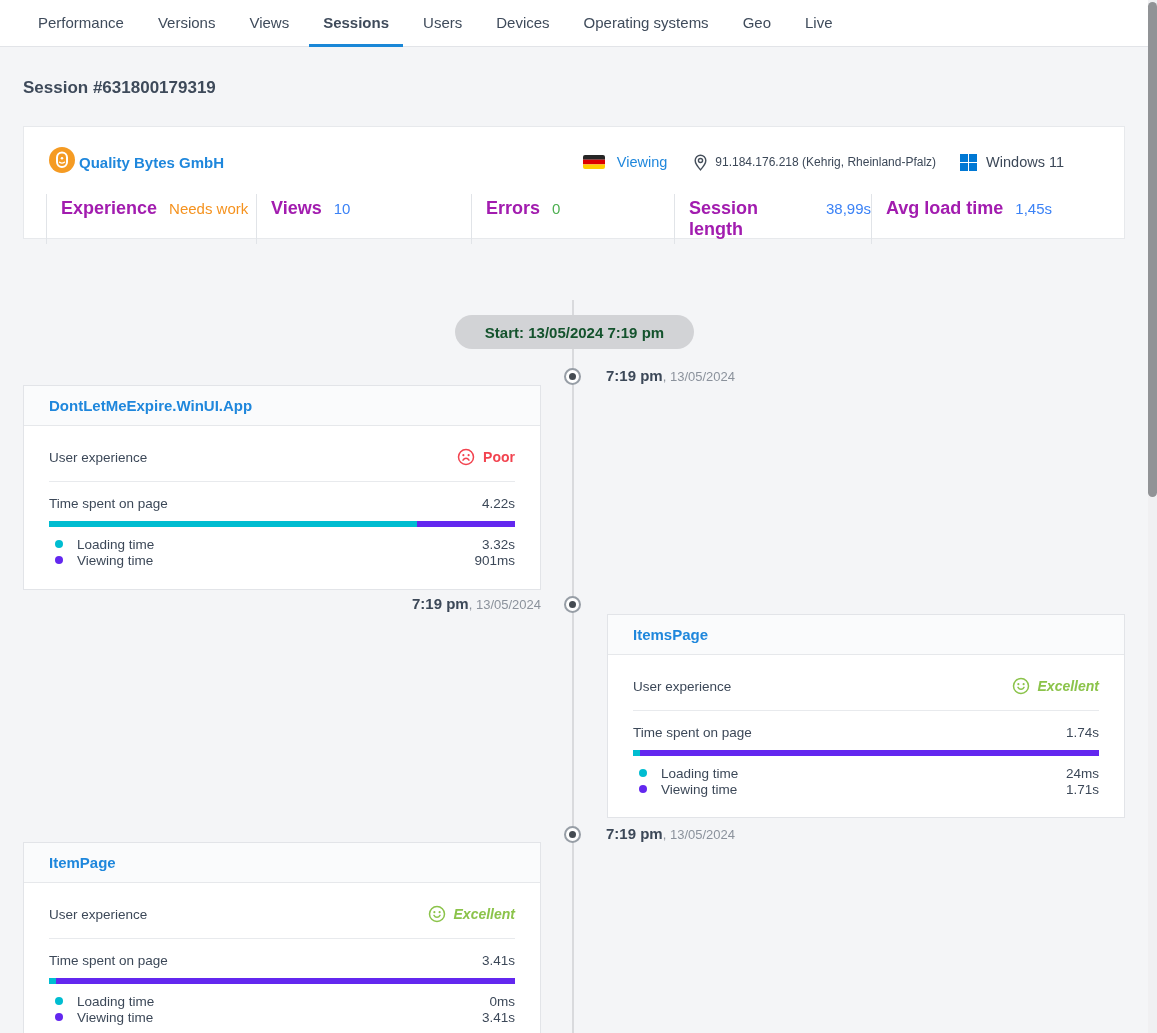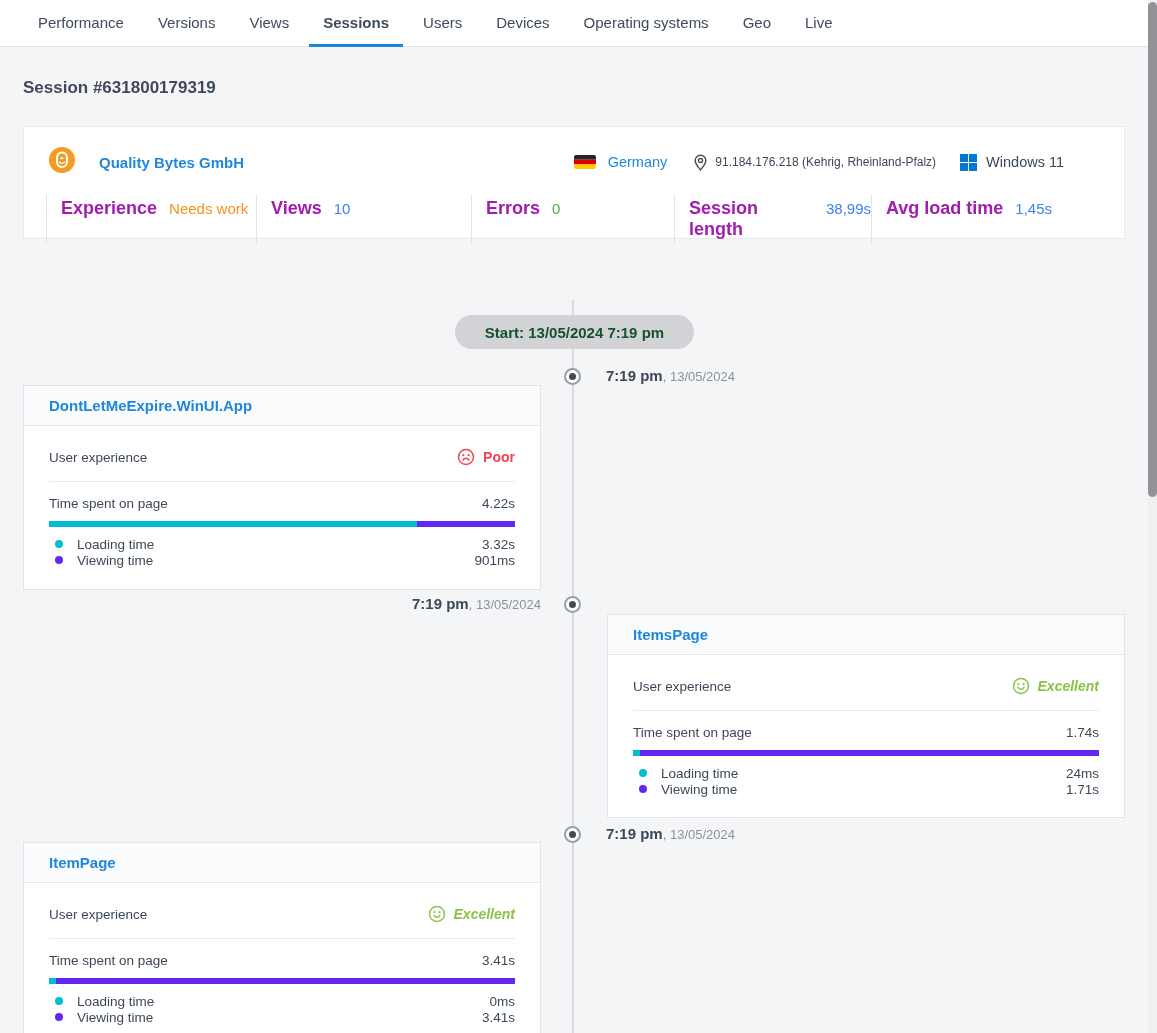--- a/index.html
+++ b/index.html
@@ -35,21 +35,21 @@
     position:absolute; left:23px; top:78px;
     font-size:17px; font-weight:bold; color:#3e4a5a;
   }
 
   
   .info-card {
     position:absolute; left:23px; top:126px; width:1102px; height:113px;
     background:#fff; border:1px solid #e7e9ec;
   }
   .info-row1 { display:flex; align-items:center; padding:20px 60px 0 25px; }
-  .user-group { display:flex; align-items:center; gap:24px; cursor:pointer; }
+  .user-group { display:flex; align-items:center; gap:4px; cursor:pointer; }
   .user-name { font-size:15px; font-weight:bold; color:#1f87dc; }
   .geo-group { margin-left:auto; display:flex; align-items:center; }
   .flag { width:22px; height:14px; border-radius:2px; overflow:hidden; display:inline-block; }
   .country { font-size:14.5px; color:#1f87dc; margin:0 24px 0 12px; cursor:pointer; }
   .ip-text { font-size:12px; color:#3c4858; margin:0 24px 0 5px; }
   .os-text { font-size:14.5px; color:#3c4858; margin-left:9px; }
   .stats { display:flex; margin:17px 0 0 22px; }
   .stat { border-left:1px solid #e1e4e8; padding:4px 0 4px 14px; display:flex; gap:12px; align-items:baseline; }
   .stat-label { font-size:18px; font-weight:bold; color:#a21caf; }
   .stat-value { font-size:15px; color:#3b82f6; }
@@ -143,21 +143,21 @@
       <span class="user-name">Quality Bytes GmbH</span>
     </div>
     <div class="geo-group">
       <span class="flag">
         <svg width="22" height="14">
             <rect width="22" height="4.7" y="0" fill="#262626"></rect>
             <rect width="22" height="4.7" y="4.7" fill="#dd0000"></rect>
             <rect width="22" height="4.6" y="9.4" fill="#ffce00"></rect>
           </svg>
       </span>
-      <span class="country">Germany</span>
+      <span class="country">Viewing</span>
       <span style="display:flex;">
         <svg viewBox="0 0 24 24" width="19" height="19" fill="none" stroke="#454f5b" stroke-width="1.8">
             <path d="M12 21.3c4.4-4.9 6.7-8.5 6.7-11.8A6.7 6.7 0 0 0 5.3 9.5c0 3.3 2.3 6.9 6.7 11.8z"></path>
             <circle cx="12" cy="9.5" r="2.6"></circle>
           </svg>
       </span>
       <span class="ip-text">91.184.176.218 (Kehrig, Rheinland-Pfalz)</span>
       <span style="display:flex;">
         <svg width="17" height="17">
             <rect width="8" height="8" fill="#0078d4"></rect>

